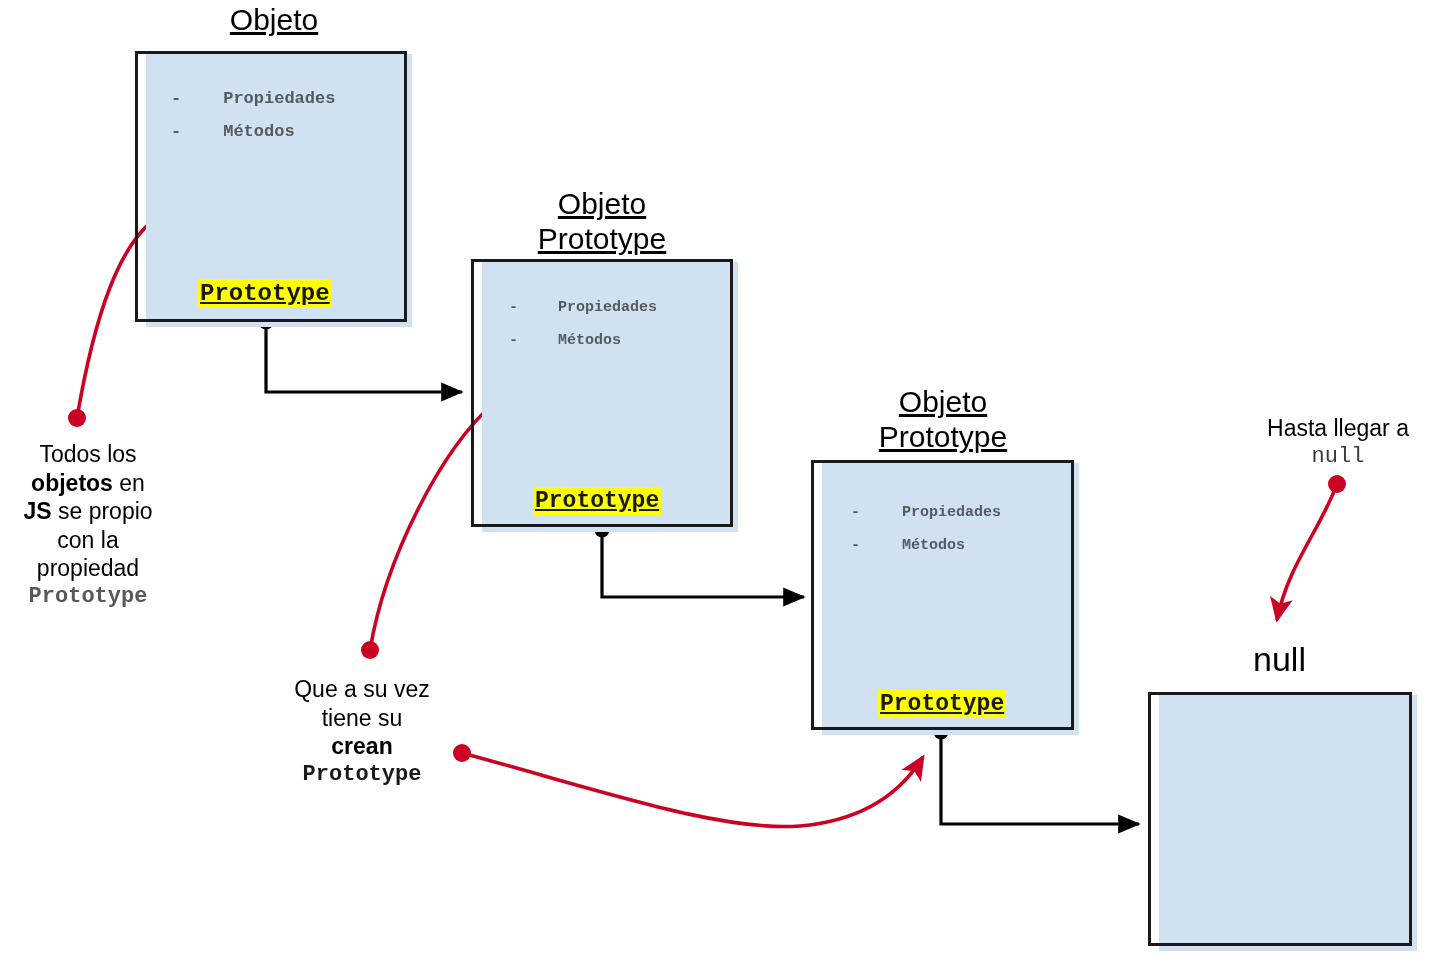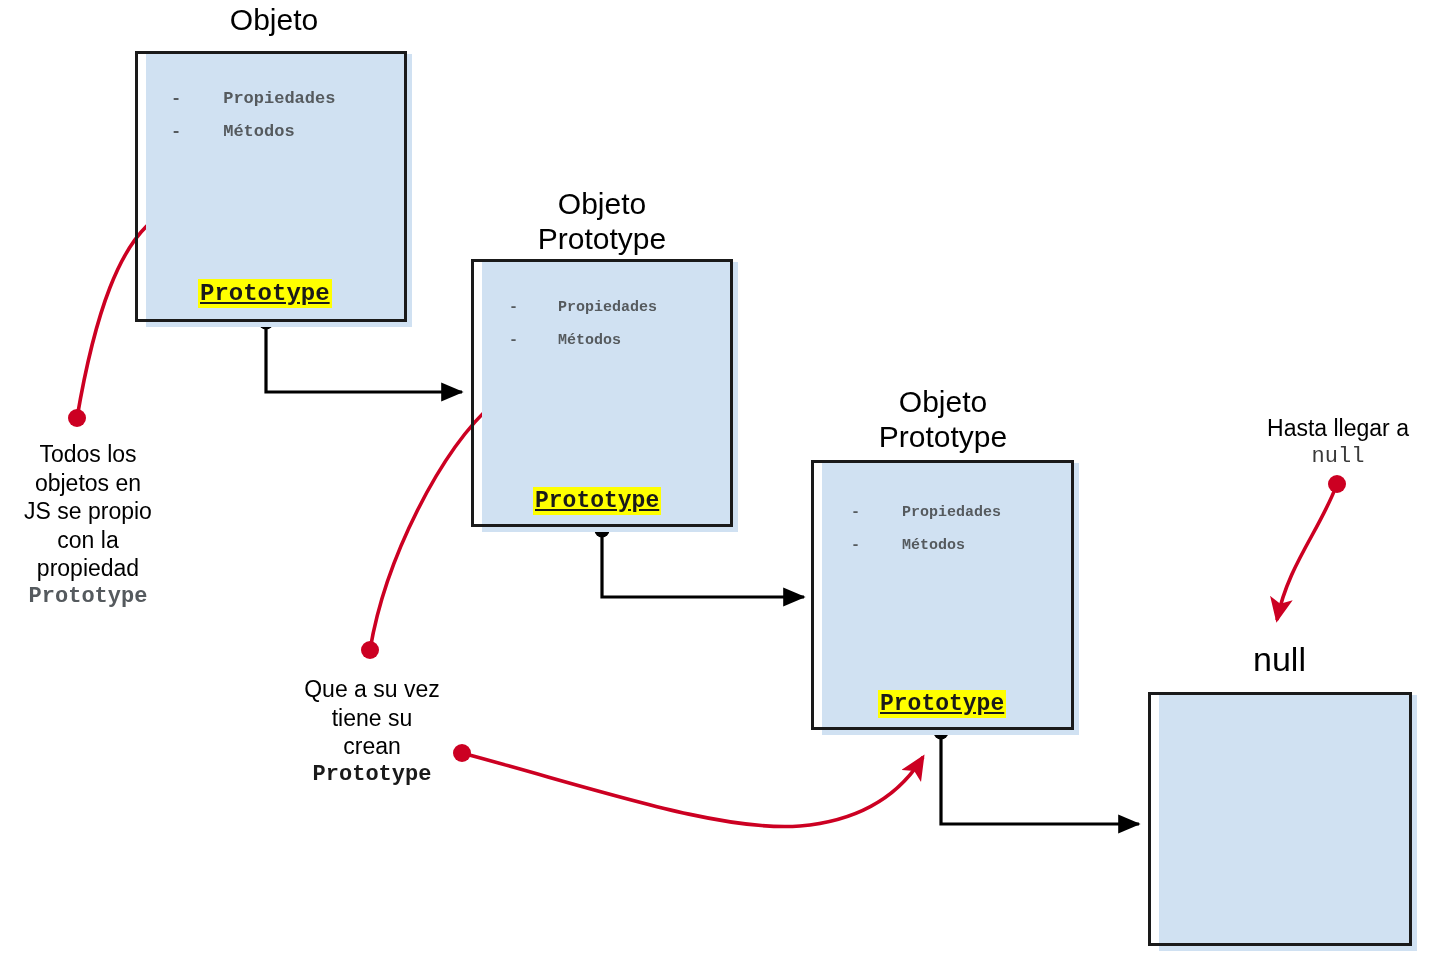--- a/index.html
+++ b/index.html
@@ -19,20 +19,21 @@
   .obj-fill{
     position:absolute;left:11px;top:3px;right:-5px;bottom:-5px;
     background:#d0e1f2;
   }
   .obj-body{position:absolute;left:0;top:0;right:0;bottom:0;}
 
   .box-title{
     position:absolute;width:100%;text-align:center;
     font-size:30px;color:#000;line-height:1.18;
     font-family:"Liberation Sans", sans-serif;
+    text-decoration:underline;
   }
 
   .prop-row{
     position:absolute;display:flex;align-items:baseline;
     font-family:"Liberation Mono", monospace;
     font-weight:bold;color:#555a5e;
     white-space:pre;
   }
   .prop-dash{display:inline-block;}
   .prop-text{display:inline-block;}
@@ -46,21 +47,21 @@
     white-space:pre;
     padding:1px 2px;
   }
 
   
   .note{
     position:absolute;text-align:center;color:#000;
     font-family:"Liberation Sans", sans-serif;
     line-height:1.24;
   }
-  .note b{font-weight:normal;}
+  .note b{font-weight:bold;}
   .note .mono{font-family:"Liberation Mono", monospace;color:#555a5e;font-weight:bold;}
   .note .mono-dark{font-family:"Liberation Mono", monospace;color:#1a1a1a;font-weight:bold;}
 
   .null-label{
     position:absolute;text-align:center;color:#000;
     font-size:34px;font-family:"Liberation Sans", sans-serif;
   }
   .hasta-note{
     position:absolute;text-align:center;color:#000;
     font-size:23px;line-height:1.25;
@@ -187,21 +188,21 @@
 
   <div class="note" style="left:12px;top:440px;width:152px;font-size:23px;">
     <div>Todos los</div>
     <div><b>objetos</b><span> en</span></div>
     <div><b>JS</b><span> se propio</span></div>
     <div>con la</div>
     <div>propiedad</div>
     <div class="mono" style="font-size:22px;">Prototype</div>
   </div>
 
-  <div class="note" style="left:274px;top:675px;width:196px;font-size:23px;">
+  <div class="note" style="left:264px;top:675px;width:196px;font-size:23px;">
     <div>Que a su vez</div>
     <div>tiene su</div>
     <div><b>crean</b></div>
     <div class="mono-dark" style="font-size:22px;">Prototype</div>
   </div>
 
   <div class="hasta-note" style="left:1228px;top:414px;width:220px;">
     <div>Hasta llegar a</div>
     <div class="mono">null</div>
   </div>

